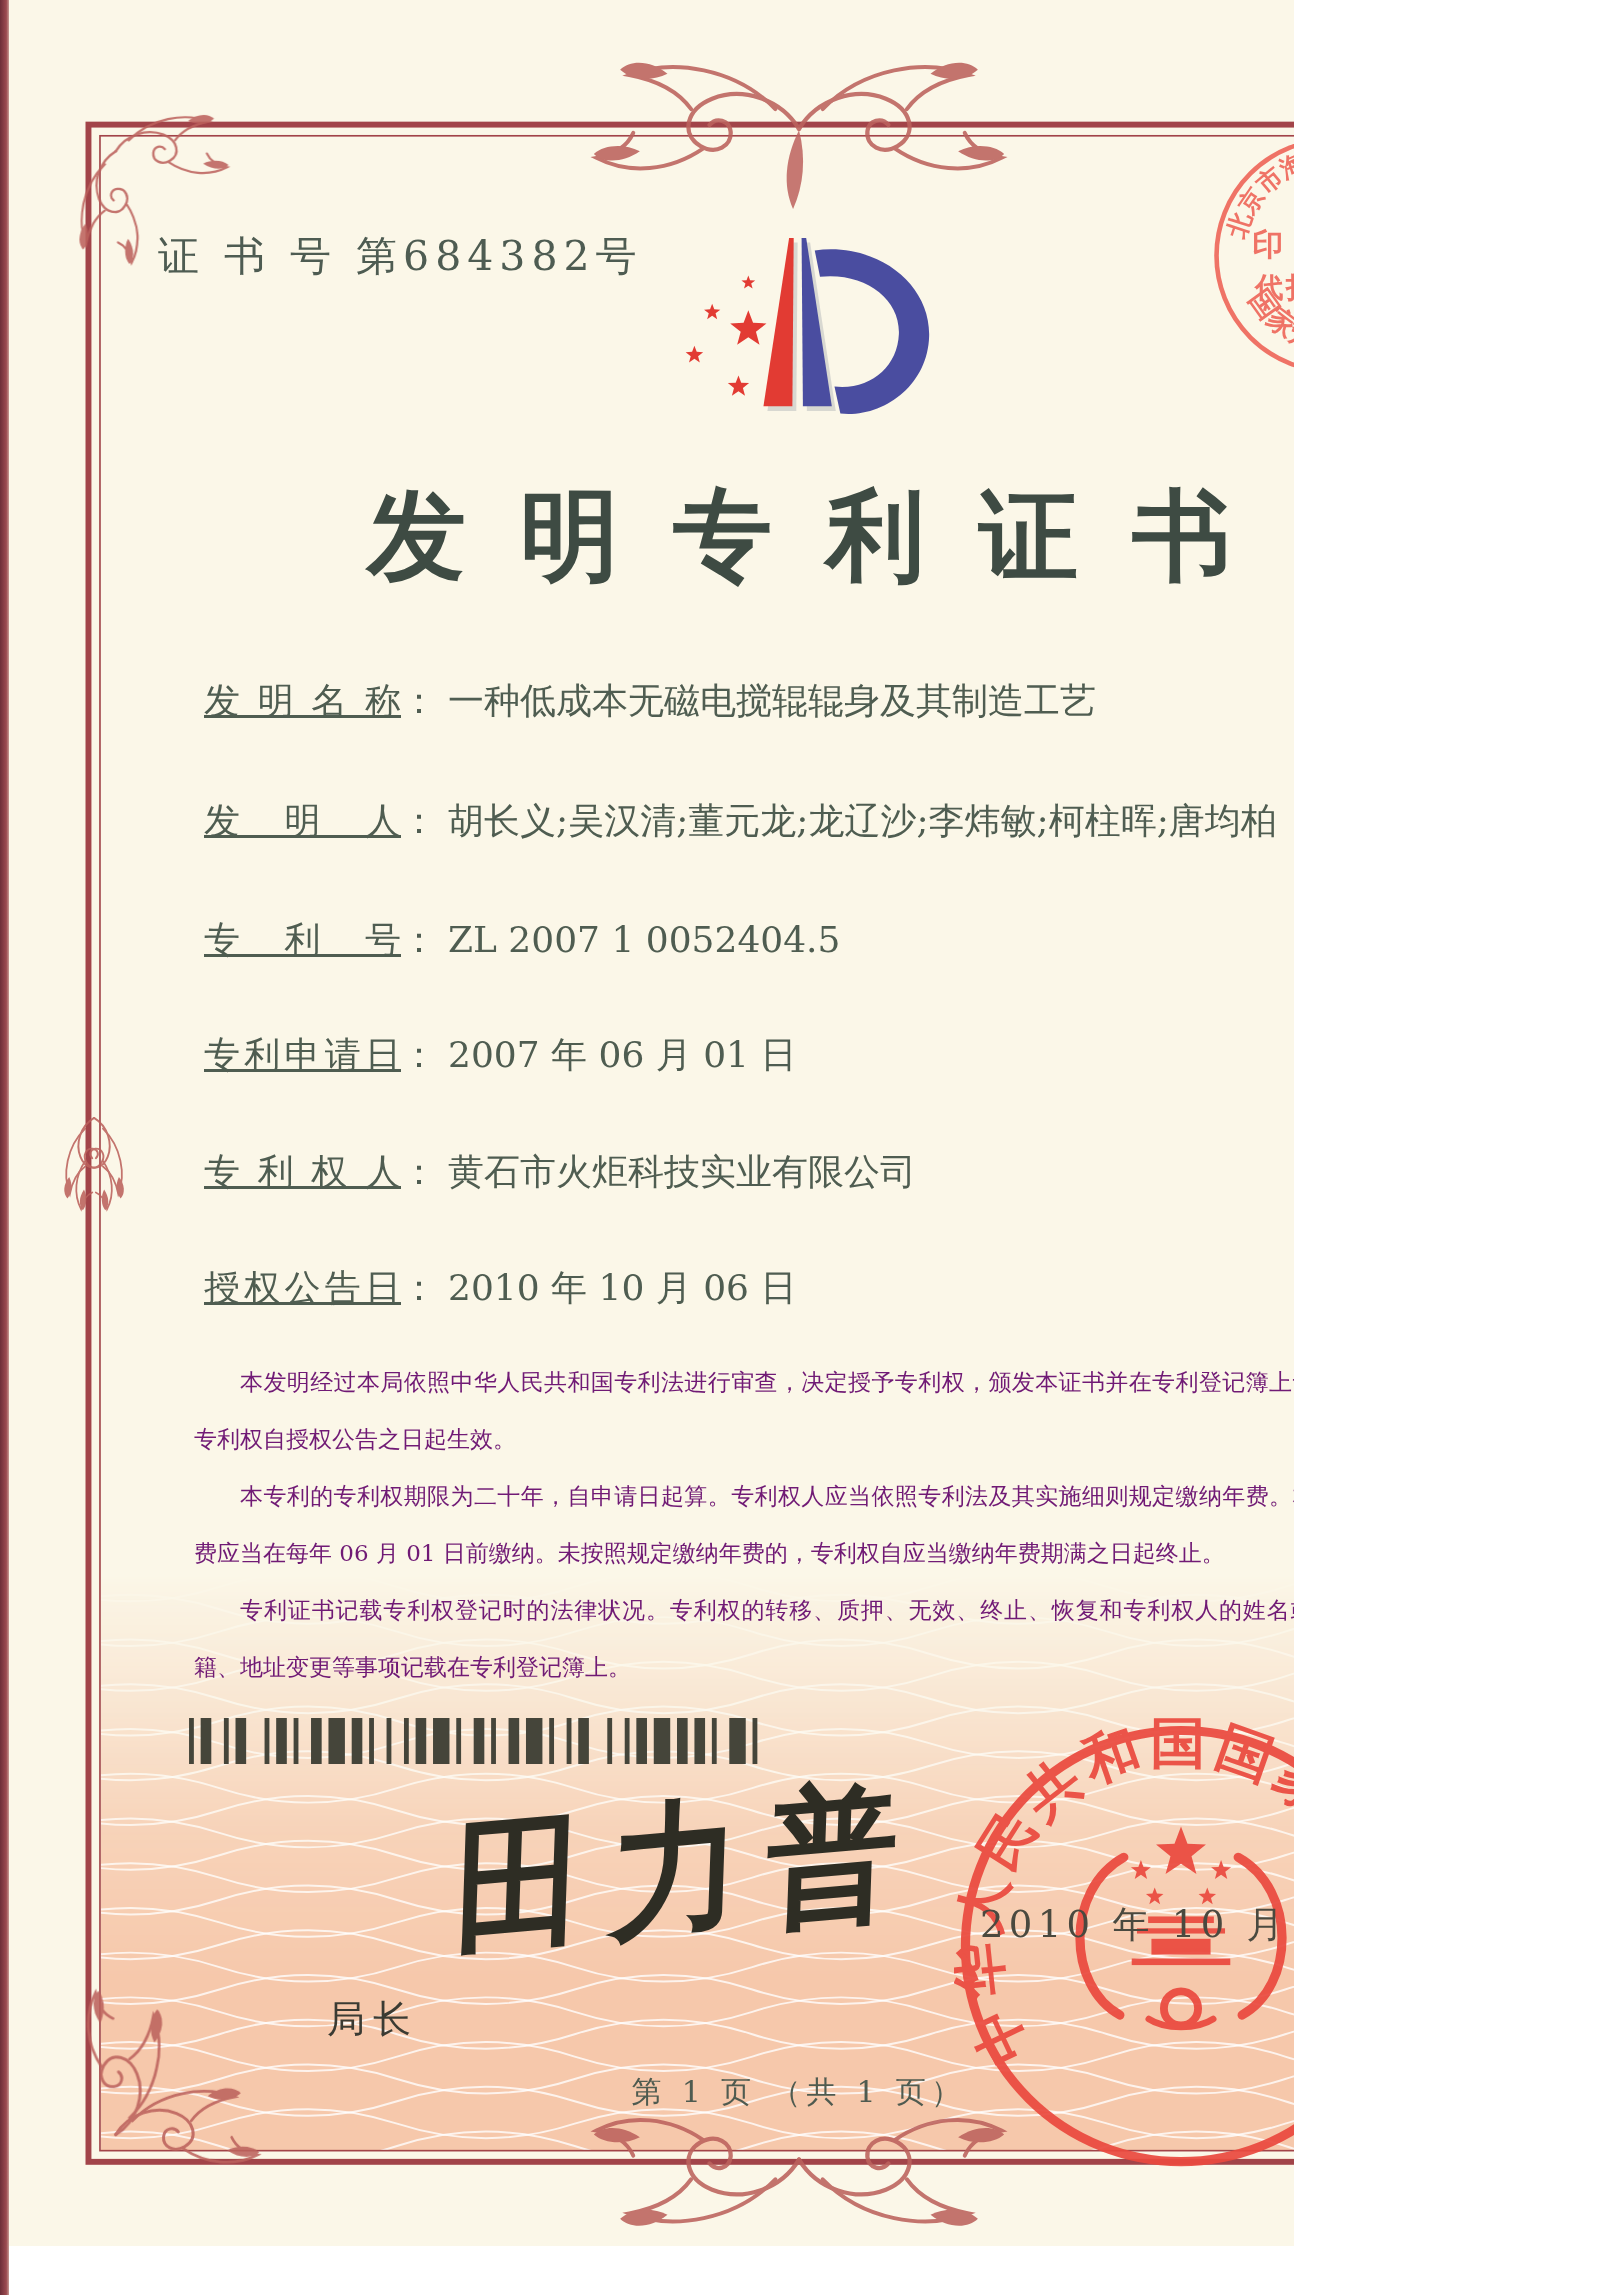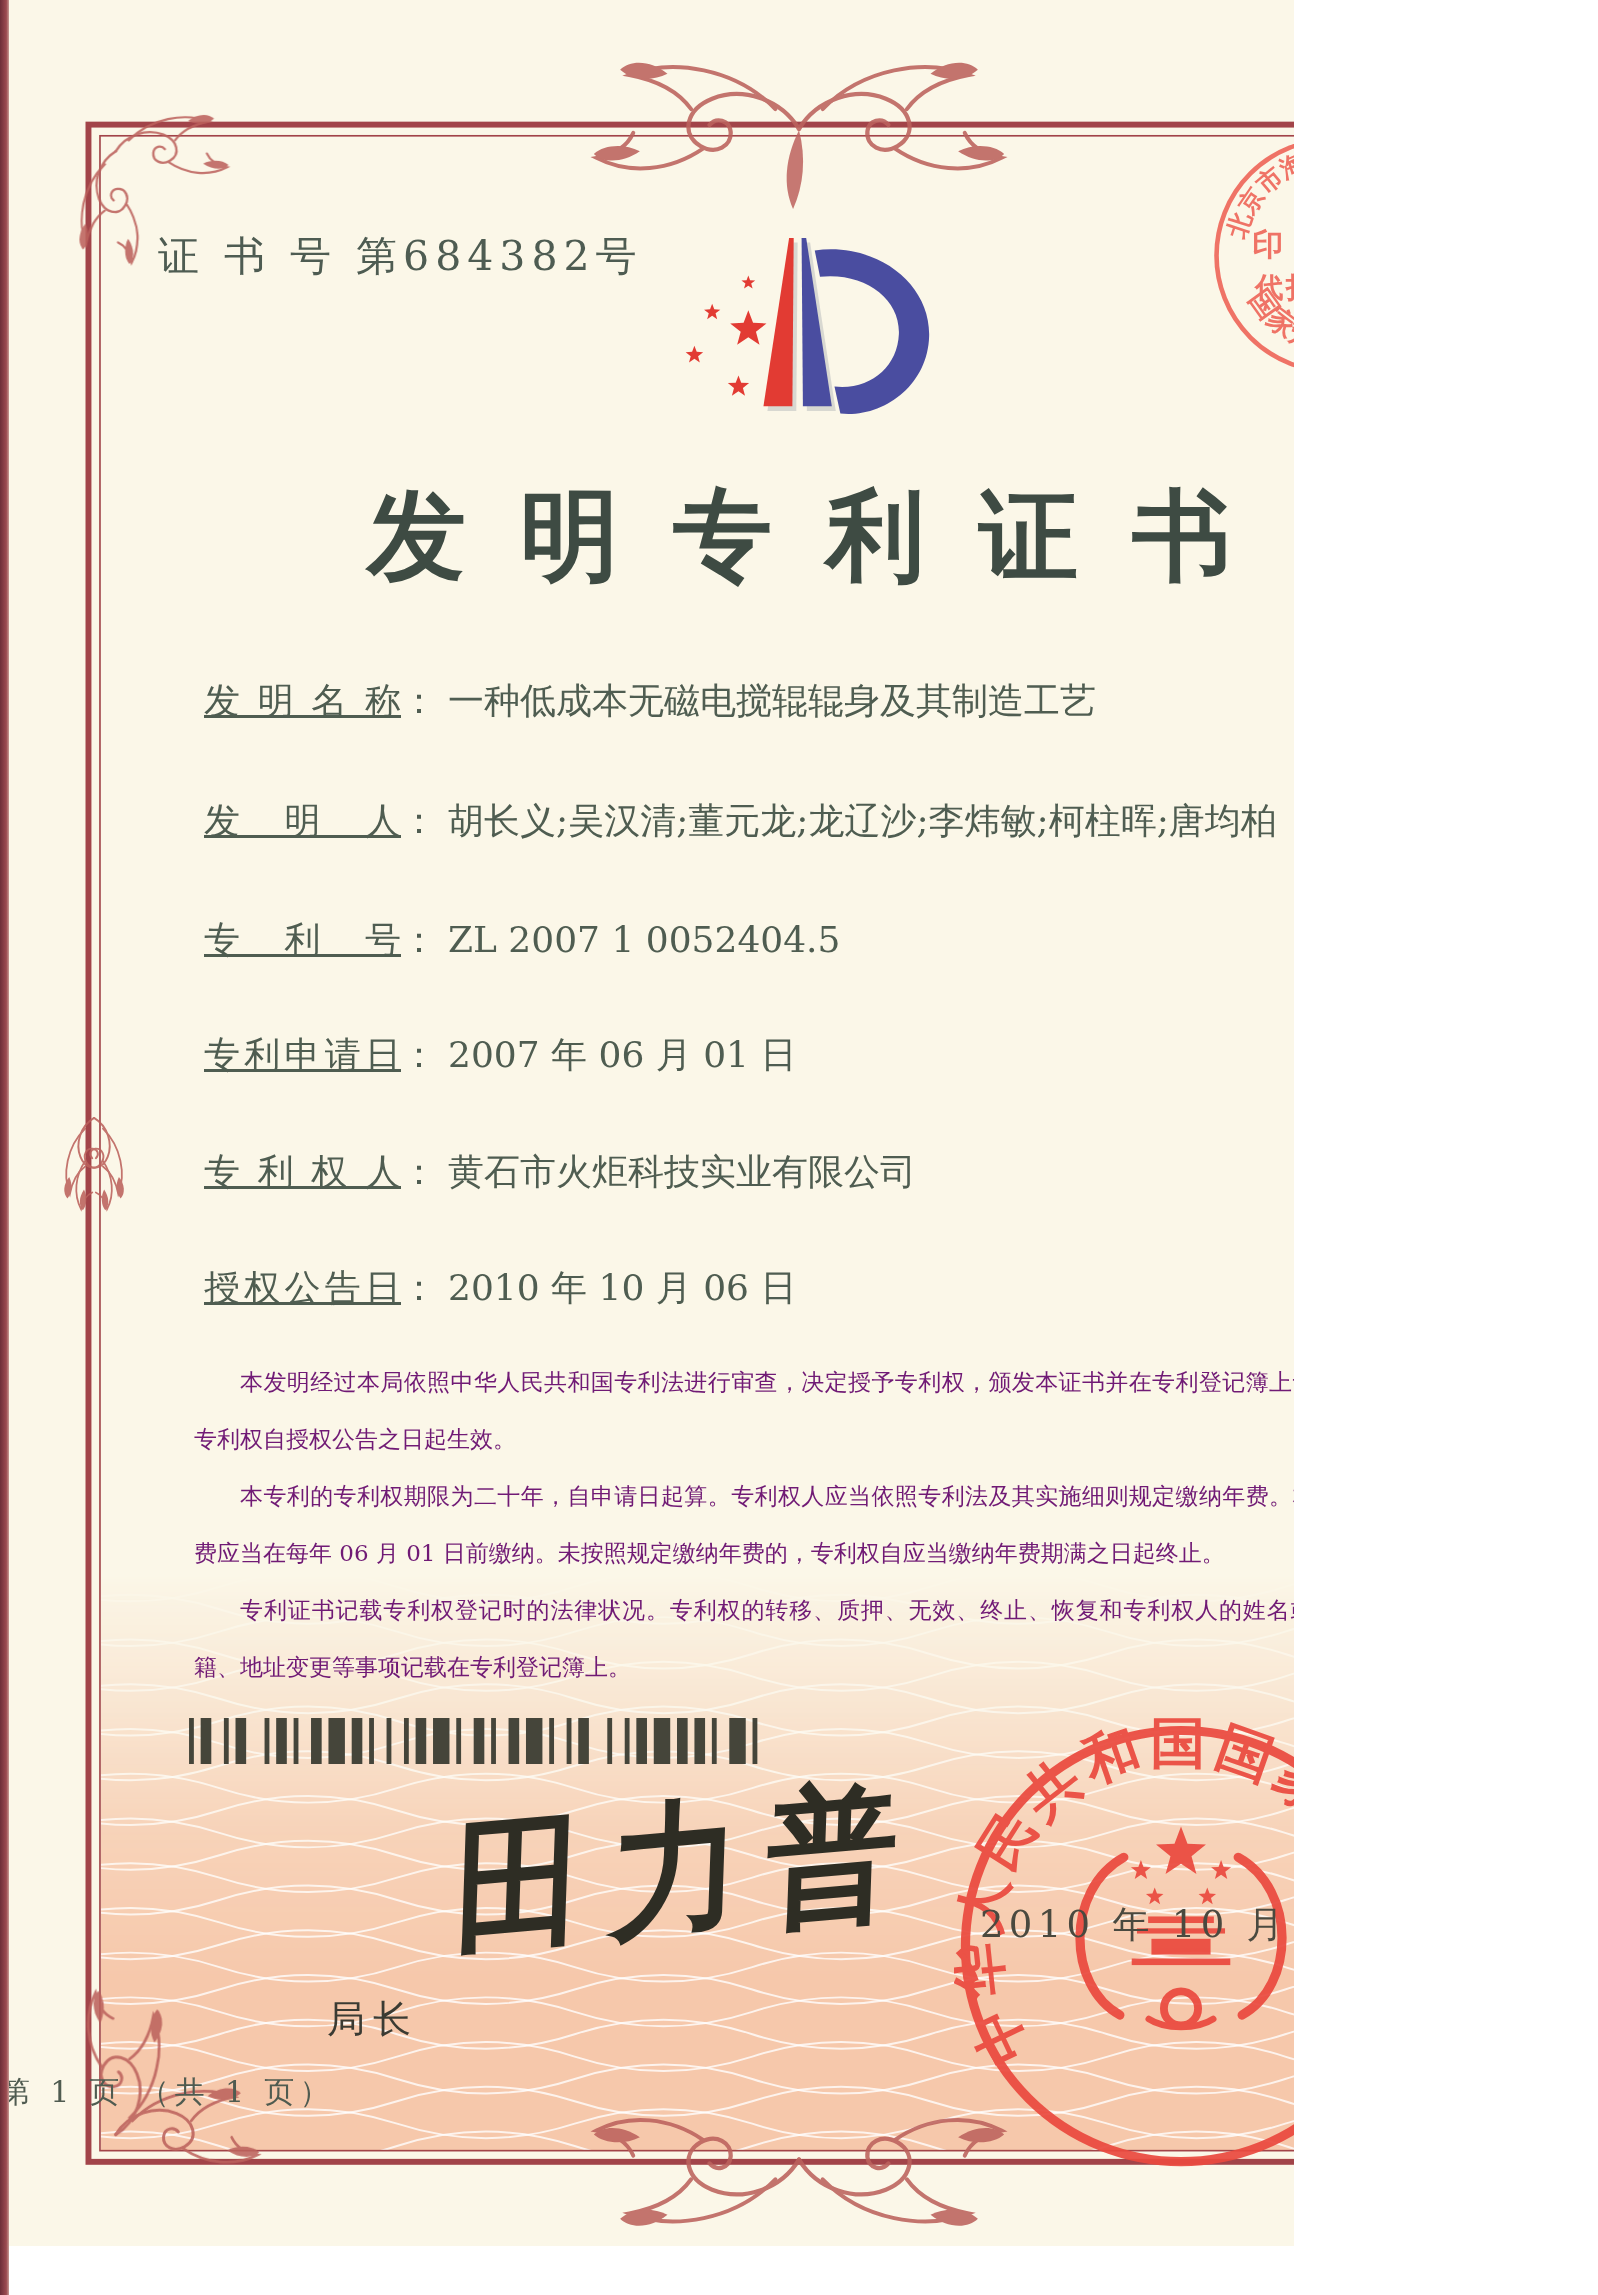--- a/index.html
+++ b/index.html
@@ -22,21 +22,21 @@
   
   #cert-no{left:158px;top:229px;font-size:41px;letter-spacing:6px;color:#4e5c52;z-index:4;}
   #title{left:0;top:471px;width:1598px;text-align:center;font-size:99px;font-weight:700;
     color:#3e4b43;letter-spacing:54px;text-indent:54px;z-index:4;}
   .field{left:204px;width:1250px;font-size:36px;color:#4f5d51;z-index:4;white-space:nowrap;}
   .flabel{display:inline-block;width:197px;text-align:justify;text-align-last:justify;vertical-align:bottom;text-decoration:underline;}
   .fcolon{display:inline-block;}
   .fvalue{margin-left:11px;}
   #paras{left:194px;top:1354px;width:1215px;z-index:4;font-size:23px;line-height:57px;color:#701a75;}
   #paras p{margin:0;text-indent:2em;text-align:justify;}
-  #footer{left:0;top:2072px;width:1598px;text-align:left;font-size:30px;letter-spacing:5.3px;
+  #footer{left:0;top:2072px;width:1598px;text-align:center;font-size:30px;letter-spacing:5.3px;
     color:#4f5b50;z-index:4;}
   #director{left:327px;top:1994px;font-size:38px;letter-spacing:8px;color:#3b3b33;z-index:4;}
   #signature{left:454px;top:1804px;font-size:129px;font-weight:700;color:#2e2d24;z-index:4;
     letter-spacing:25px;transform:rotate(-5deg) skewX(-7deg) scale(1.02,1.12);transform-origin:left center;}
   #seal-date{left:980px;top:1900px;font-size:37px;letter-spacing:5.3px;color:#4a493f;z-index:6;white-space:nowrap;}
   #barcode{left:189px;top:1718px;z-index:4;}
   #logo{left:676px;top:214px;z-index:4;}
   #tax-stamp{left:1204px;top:127px;z-index:5;opacity:.92;}
   #big-seal{left:954px;top:1718px;z-index:5;opacity:.93;}
   svg text{font-family:"DejaVu Serif","Liberation Serif",serif;}

